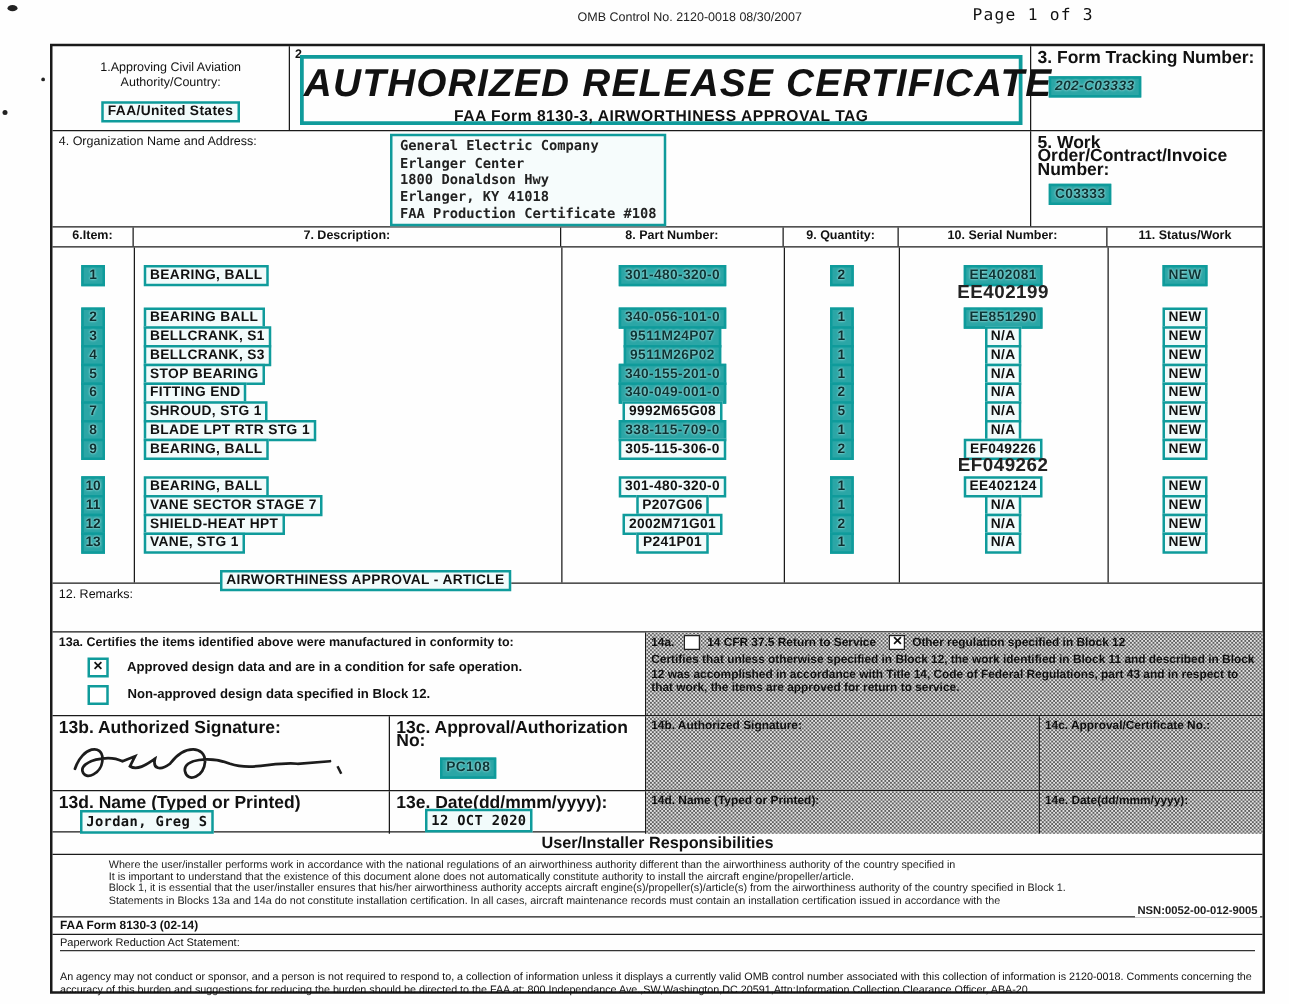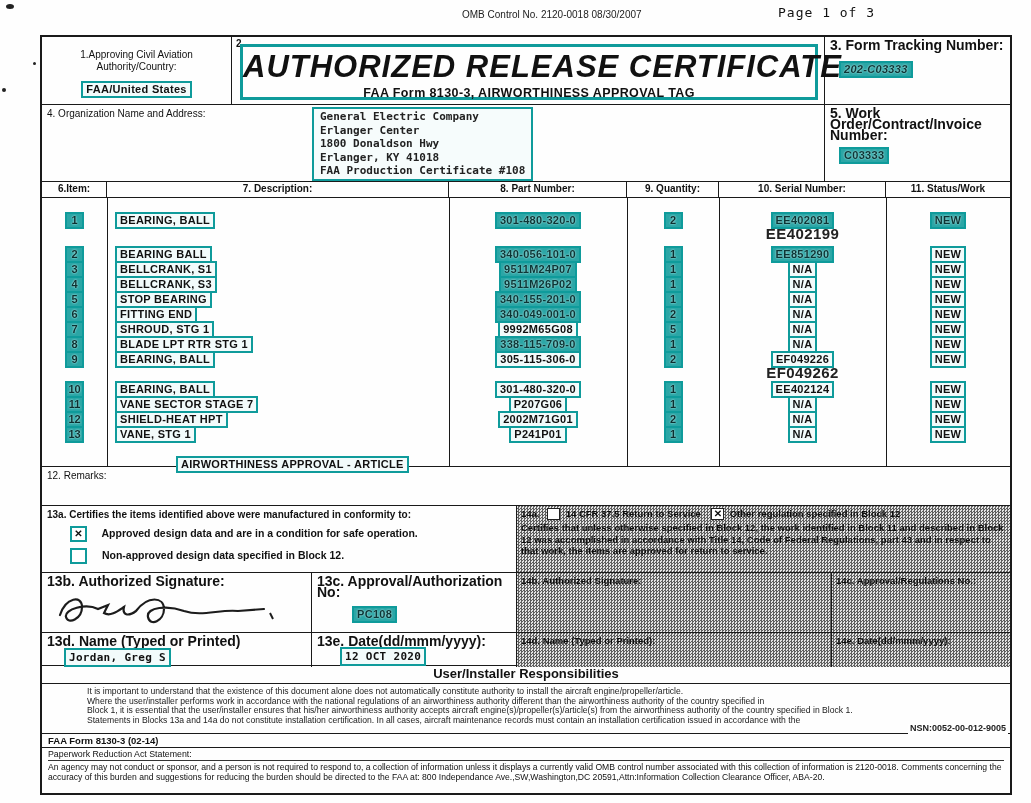--- a/index.html
+++ b/index.html
@@ -76,21 +76,21 @@
   .hl.big{line-height:15px;}
   
   .banner{height:17px;border-bottom:1.5px solid #1a1a1a;text-align:center;
           font-size:13px;font-weight:bold;line-height:16px;}
   .resp{position:relative;height:50px;border-bottom:1.5px solid #1a1a1a;padding:3px 6px 0 45px;
         font-size:8.6px;line-height:9.6px;color:#222;box-sizing:border-box;}
   .nsn{position:absolute;right:2px;bottom:-1px;font-size:9px;font-weight:bold;background:#fff;padding:0 2px;}
   .formid{height:14px;border-bottom:1.5px solid #1a1a1a;font-size:9.5px;font-weight:bold;
           padding:1px 0 0 6px;box-sizing:border-box;}
   .pra{height:45px;font-size:8.6px;line-height:10px;padding:1px 6px 0 6px;box-sizing:border-box;}
-  .pra-label{font-size:8.8px;border-bottom:1px solid #333;display:block;padding-bottom:1px;margin-bottom:1px;}
+  .pra-label{font-size:8.8px;border-bottom:1px solid #333;display:block;padding-bottom:1px;margin-bottom:15px;}
 </style>
 </head>
 <body>
 
 <div class="page">
   <div class="speck" style="left:6px;top:4px;width:8px;height:5px"></div>
   <div class="speck" style="left:2px;top:88px;width:4px;height:4px"></div>
   <div class="speck" style="left:33px;top:62px;width:3px;height:3px"></div>
 
   <div class="meta-omb">OMB Control No. 2120-0018  08/30/2007</div>
@@ -311,21 +311,21 @@
         </svg>
       </div>
       <div class="cell">
         <div class="lbl">13c. Approval/Authorization No:</div>
         <div class="v13c"><span class="hl fill">PC108</span></div>
       </div>
       <div class="cell noise">
         <div class="n14a">14b. Authorized Signature:</div>
       </div>
       <div class="cell noise">
-        <div class="n14a">14c. Approval/Regulations No.:</div>
+        <div class="n14a">14c. Approval/Certificate No.:</div>
       </div>
     </div>
 
     <div class="row namerow">
       <div class="cell">
         <div class="lbl">13d. Name (Typed or Printed)</div>
         <div class="v13d"><span class="hl big mono">Jordan, Greg S</span></div>
       </div>
       <div class="cell">
         <div class="lbl">13e. Date(dd/mmm/yyyy):</div>
@@ -336,22 +336,22 @@
       </div>
       <div class="cell noise">
         <div class="n14a">14e. Date(dd/mmm/yyyy):</div>
       </div>
     </div>
 
     <div class="banner">User/Installer Responsibilities</div>
 
     <div class="resp">
       <div id="resp-mount">
+          <div>Where the user/installer performs work in accordance with the national regulations of an airworthiness authority different than the airworthiness authority of the country specified in</div>
           <div>It is important to understand that the existence of this document alone does not automatically constitute authority to install the aircraft engine/propeller/article.</div>
-          <div>Where the user/installer performs work in accordance with the national regulations of an airworthiness authority different than the airworthiness authority of the country specified in</div>
           <div>Block 1, it is essential that the user/installer ensures that his/her airworthiness authority accepts aircraft engine(s)/propeller(s)/article(s) from the airworthiness authority of the country specified in Block 1.</div>
           <div>Statements in Blocks 13a and 14a do not constitute installation certification. In all cases, aircraft maintenance records must contain an installation certification issued in accordance with the</div>
         </div>
       <div class="nsn">NSN:0052-00-012-9005</div>
     </div>
 
     <div class="formid">FAA Form 8130-3 (02-14)</div>
 
     <div class="pra">
       <span class="pra-label">Paperwork Reduction Act Statement:</span>

